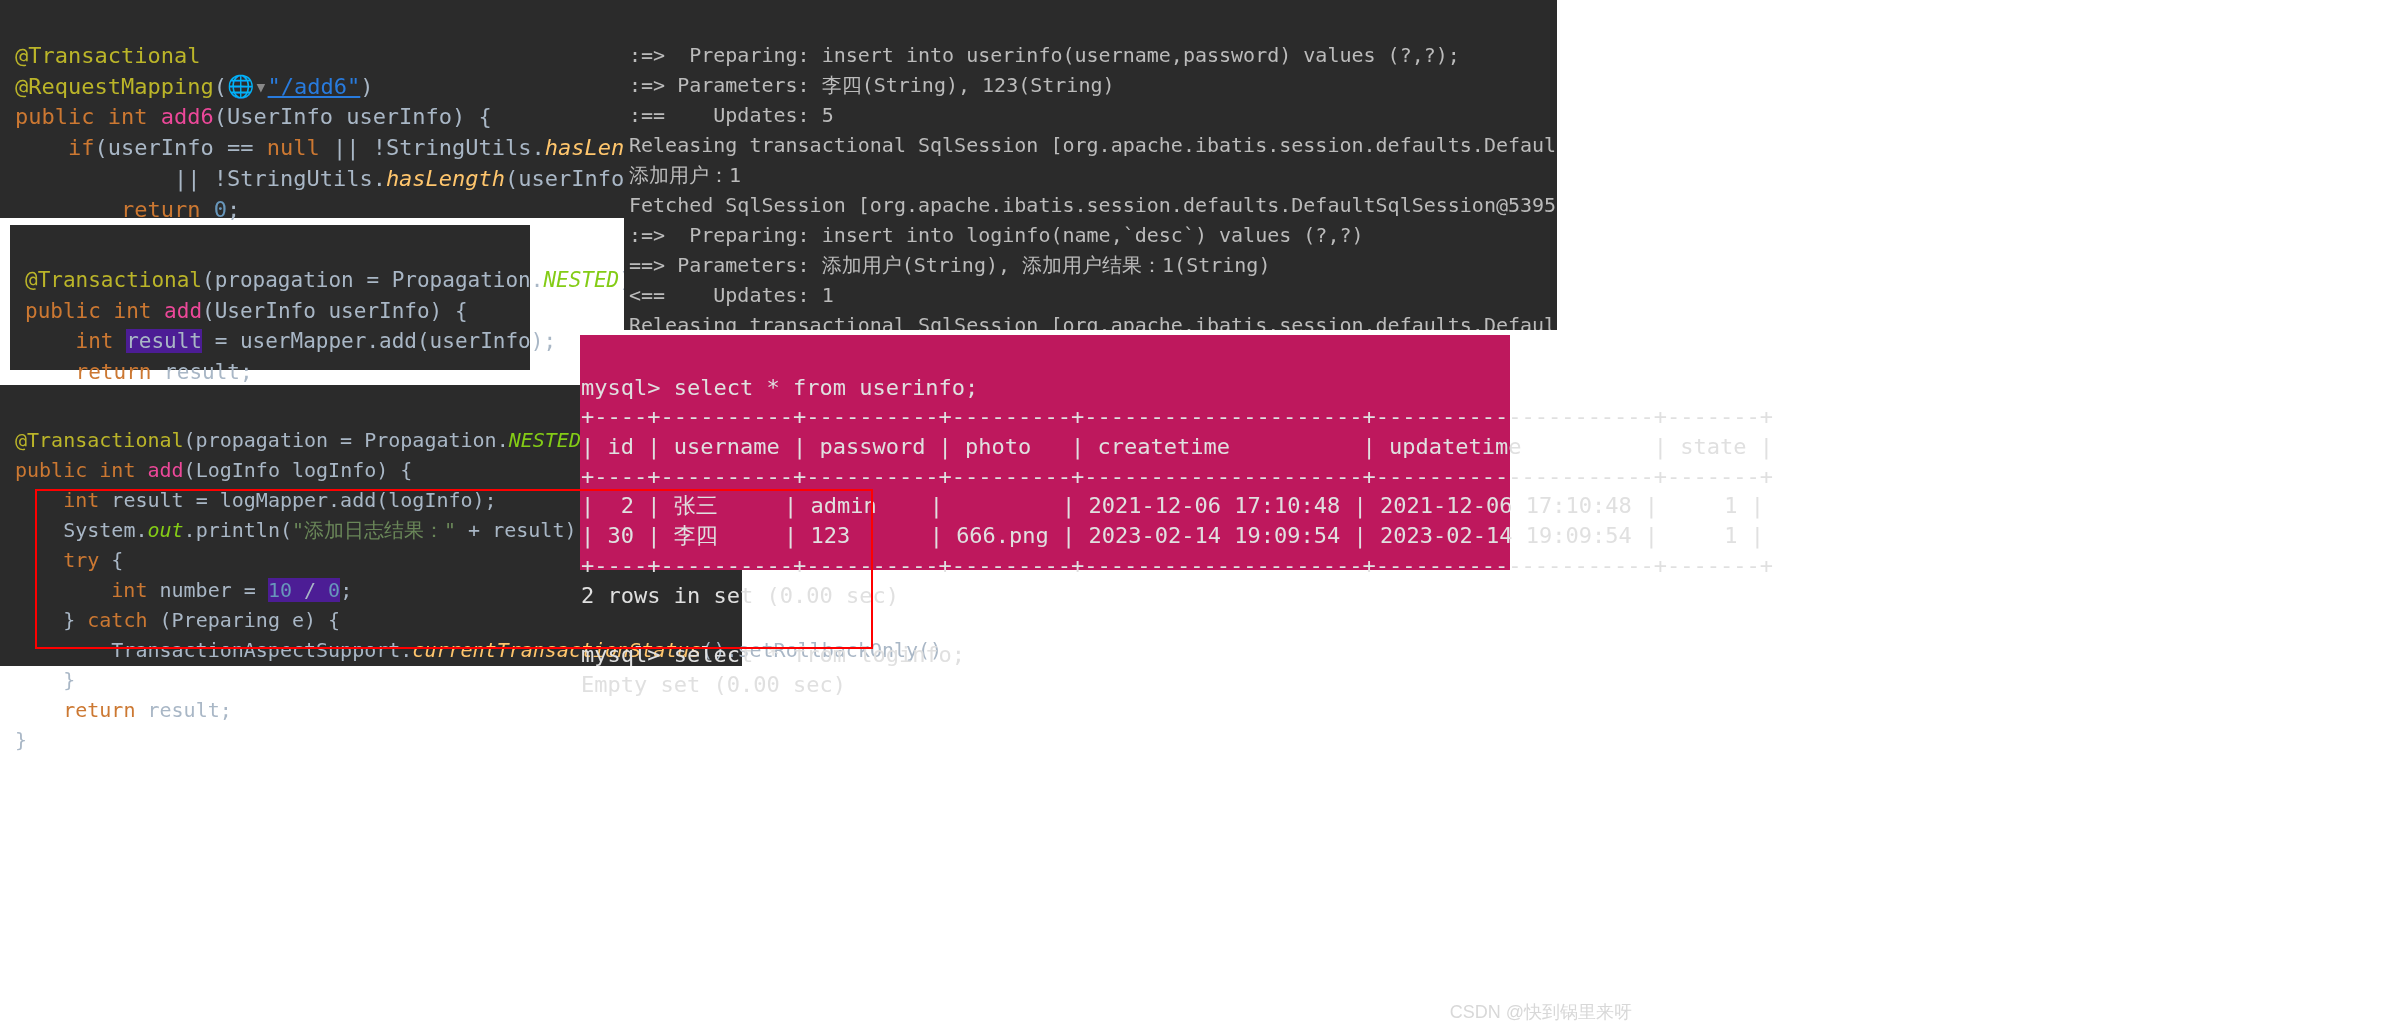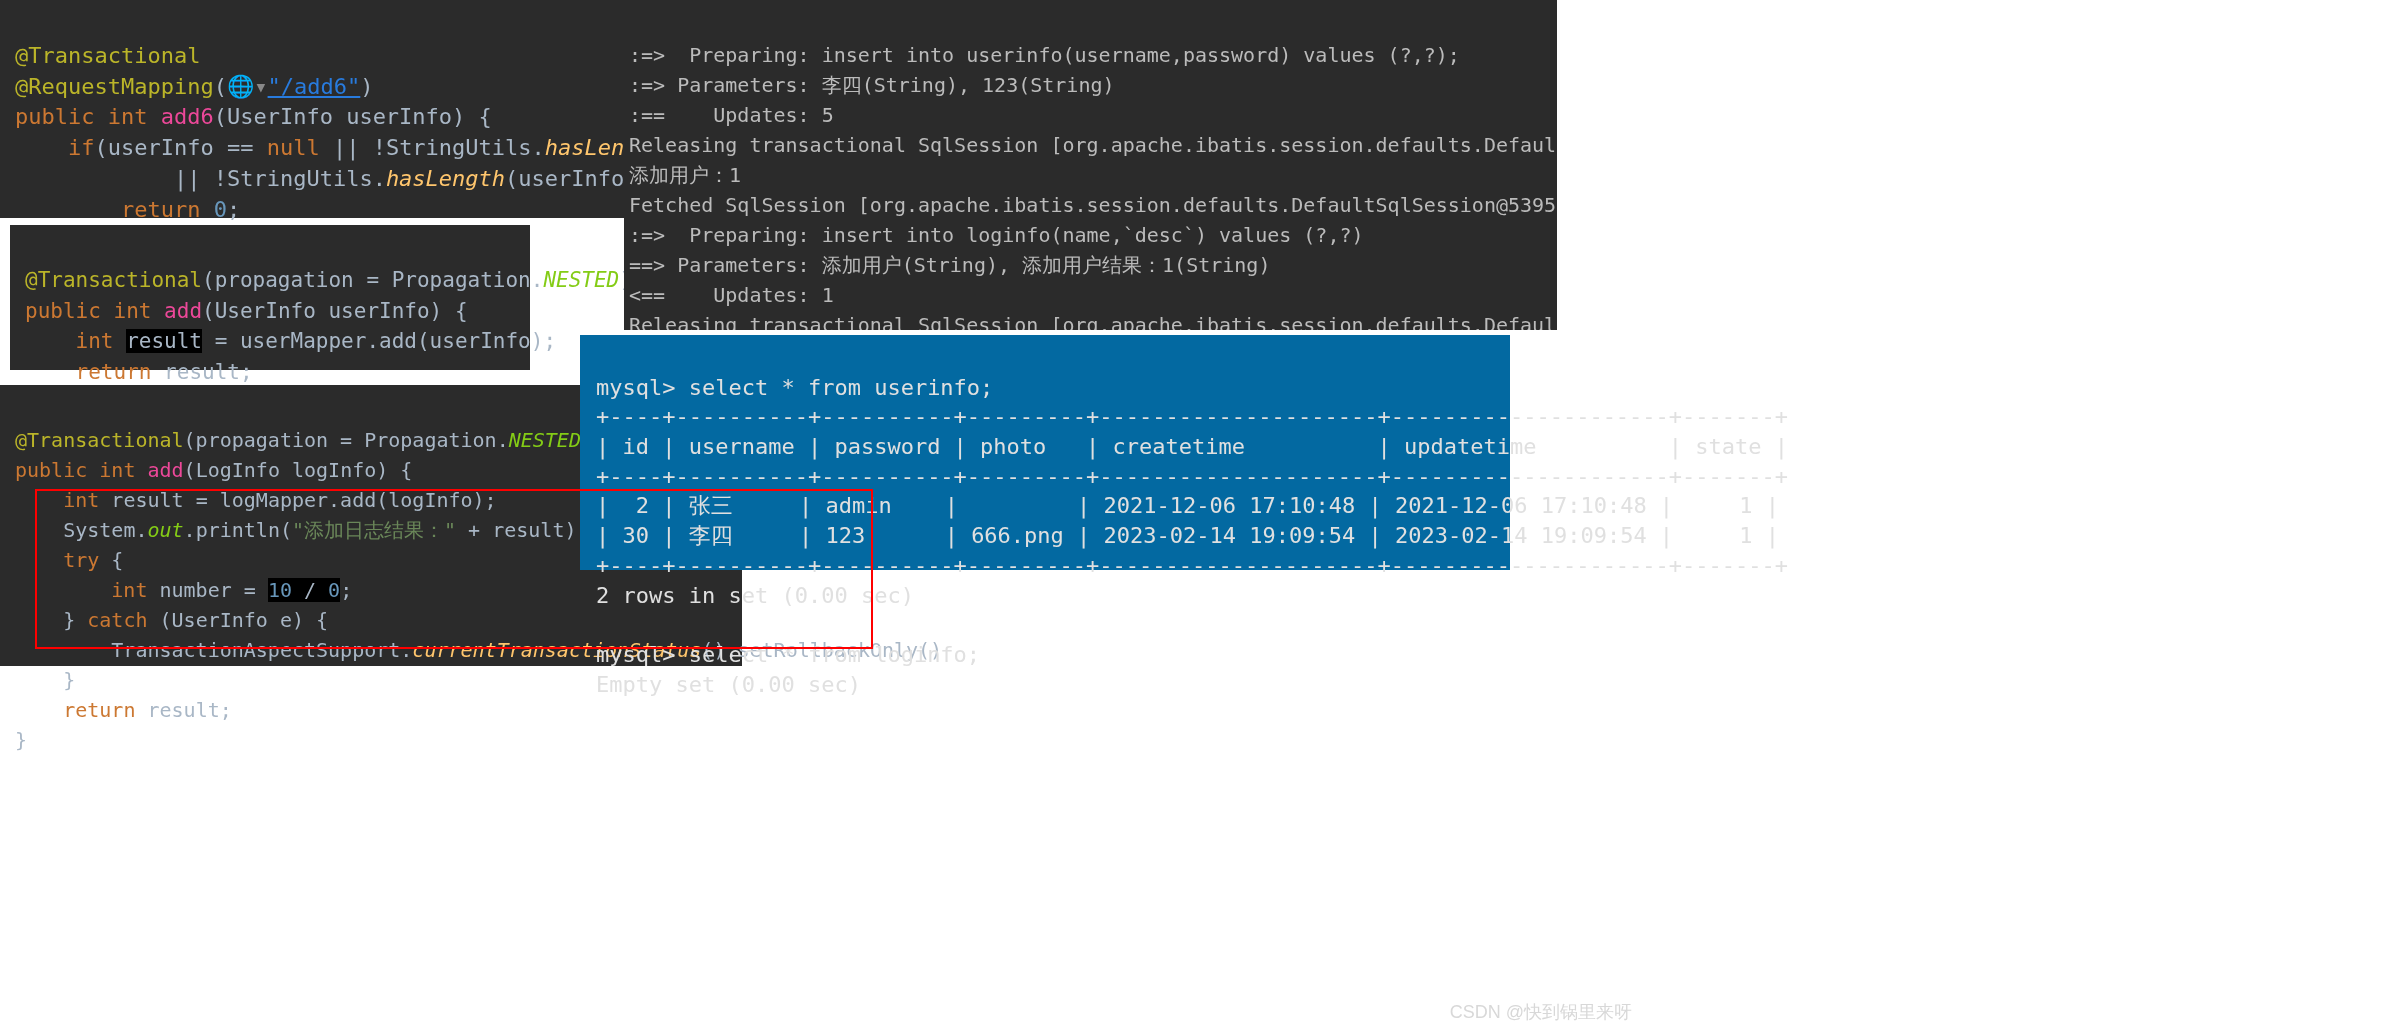--- a/index.html
+++ b/index.html
@@ -31,23 +31,23 @@
     padding: 10px 5px;
     font-size: 20px;
     line-height: 1.5;
     white-space: pre;
     overflow: hidden;
   }
   .terminal {
     position: absolute;
     left: 580px; top: 335px;
     width: 930px; height: 235px;
-    background: #0369a1;
+    background: #be185d;
     color: #e0e0e0;
-    padding: 8px 16px;
+    padding: 8px 1px;
     font-family: 'SimSun', 'NSimSun', monospace;
     font-size: 22px;
     line-height: 1.35;
     white-space: pre;
   }
   .redbox {
     position: absolute;
     left: 35px; top: 489px;
     width: 838px; height: 160px;
     border: 2px solid #ff0000;
@@ -60,21 +60,21 @@
     font-size: 18px;
     font-family: sans-serif;
   }
   .kw { color: #cc7832; }
   .anno { color: #bbb529; }
   .str { color: #6a8759; }
   .num { color: #6897bb; }
   .mth { color: #ec4899; }
   .smth { color: #ffc66d; font-style: italic; }
   .sfield { color: #84cc16; font-style: italic; }
-  .hl { background: #000000; }
+  .hl { background: #4c1d95; }
   .link { text-decoration: underline; color: #287bde; }
   .globe { color: #888; }
 </style>
 </head>
 <body>
 
 <div class="code-panel panel1">
 <span class="anno">@Transactional</span>
 <span class="anno">@RequestMapping</span><span>(</span><span class="globe">🌐▾</span><span class="link">"/add6"</span><span>)</span>
 <span class="kw">public </span><span class="kw">int </span><span class="mth">add6</span><span>(UserInfo userInfo) {</span>
@@ -90,21 +90,21 @@
     <span class="kw">return </span><span>result;</span>
 <span>}</span></div>
 
 <div class="code-panel panel3">
 <span class="anno">@Transactional</span><span>(propagation = Propagation.</span><span class="sfield">NESTED</span><span>)</span>
 <span class="kw">public </span><span class="kw">int </span><span class="mth">add</span><span>(LogInfo logInfo) {</span>
     <span class="kw">int </span><span>result = logMapper.add(logInfo);</span>
     <span>System.</span><span class="sfield">out</span><span>.println(</span><span class="str">"添加日志结果："</span><span> + result);</span>
     <span class="kw">try </span><span>{</span>
         <span class="kw">int </span><span>number = </span><span class="num hl">10</span><span class="hl"> / </span><span class="num hl">0</span><span>;</span>
-    <span>} </span><span class="kw">catch </span><span>(UserInfo e) {</span>
+    <span>} </span><span class="kw">catch </span><span>(Preparing e) {</span>
         <span>TransactionAspectSupport.</span><span class="smth">currentTransactionStatus</span><span>().setRollbackOnly()</span>
     <span>}</span>
     <span class="kw">return </span><span>result;</span>
 <span>}</span></div>
 
 <div class="log-panel">
 <span>:=&gt;  Preparing: insert into userinfo(username,password) values (?,?);</span>
 <span>:=&gt; Parameters: 李四(String), 123(String)</span>
 <span>:==    Updates: 5</span>
 <span>Releasing transactional SqlSession [org.apache.ibatis.session.defaults.DefaultSqlSession@53</span>

